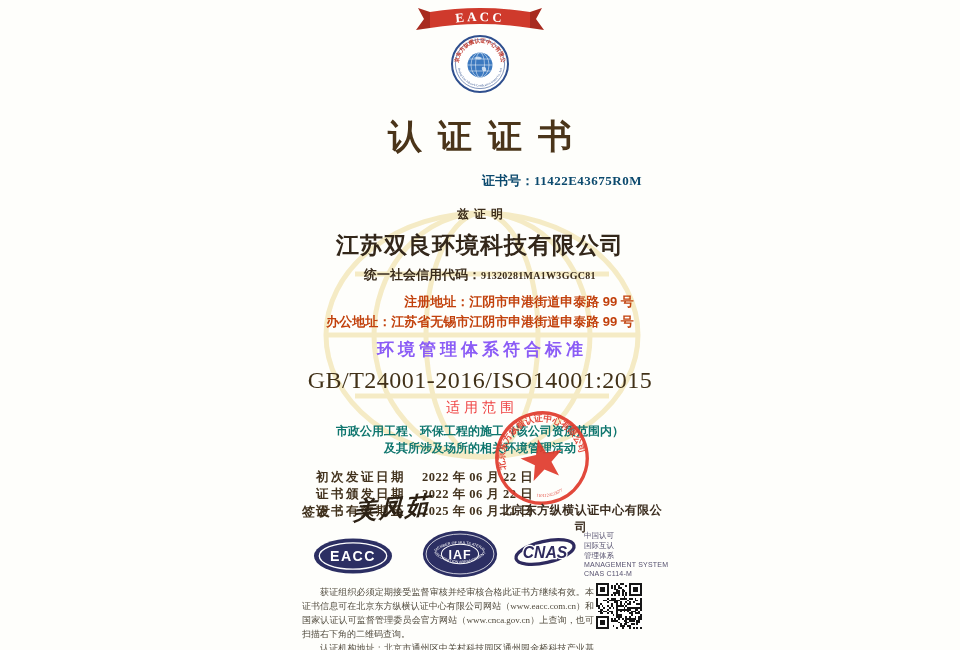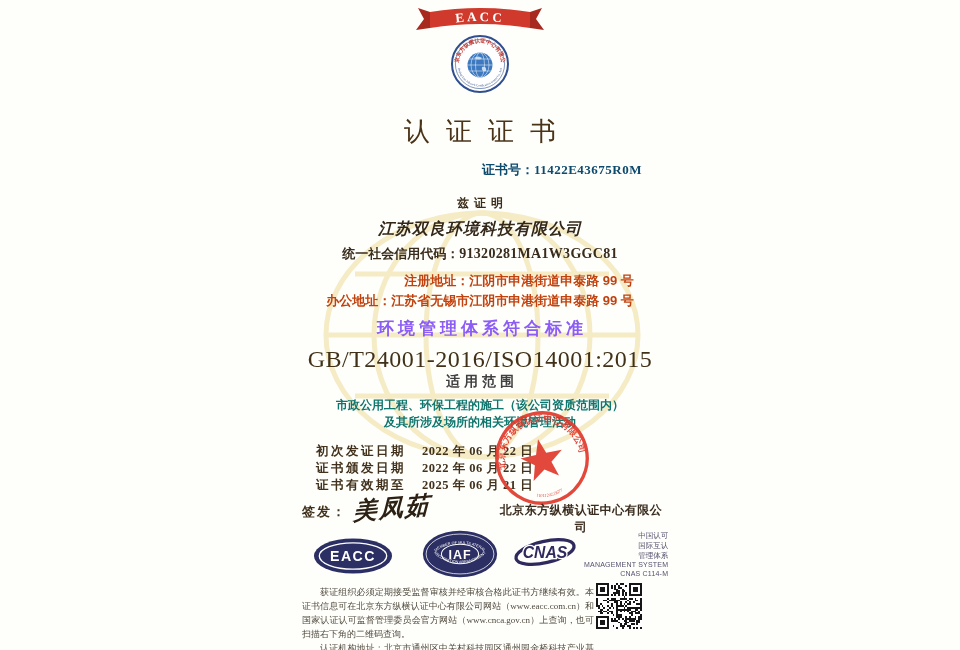--- a/index.html
+++ b/index.html
@@ -3,55 +3,55 @@
 <meta charset="utf-8">
 <style>
   html,body{margin:0;padding:0;background:#ffffff;}
   .canvas{position:relative;width:960px;height:650px;background:#fefefb;overflow:hidden;
           font-family:"Liberation Serif","DejaVu Serif",serif;color:#3a2c1c;}
   
   .watermark{position:absolute;left:317px;top:205px;z-index:0;opacity:.55;}
   
   .col{position:absolute;left:290px;top:0;width:380px;text-align:center;z-index:2;}
   .emblem{margin-top:6px;}
-  .title{margin-top:8px;font-size:26px;font-weight:normal;letter-spacing:16px;color:#4a3419;text-indent:16px;}
+  .title{margin-top:8px;font-size:34px;font-weight:bold;letter-spacing:16px;color:#4a3419;text-indent:16px;}
   .certno{margin-top:12px;text-align:right;padding-right:28px;font-size:13px;font-weight:bold;color:#0c4a6e;}
   .certno .val{font-family:"Liberation Serif",serif;letter-spacing:.5px;}
   .statement{margin-top:16px;font-size:12px;font-weight:bold;letter-spacing:5px;color:#3c2d1a;text-indent:5px;}
-  .company{margin-top:7px;font-size:16px;font-weight:bold;letter-spacing:1px;color:#33271a;
-           font-family:"Liberation Sans","DejaVu Sans",sans-serif;font-style:italic;}
+  .company{margin-top:7px;font-size:23px;font-weight:bold;letter-spacing:1px;color:#33271a;
+           font-family:"Liberation Sans","DejaVu Sans",sans-serif;}
   .credit{margin-top:5px;font-size:13px;font-weight:bold;color:#3a2c1c;}
   .credit .lbl{font-family:"Liberation Sans","DejaVu Sans",sans-serif;}
-  .credit .val{font-family:"Liberation Serif",serif;font-size:14px;letter-spacing:.3px;}
+  .credit .val{font-family:"Liberation Serif",serif;font-size:10px;letter-spacing:.3px;}
   .addr{margin-top:8px;display:inline-block;text-align:right;font-size:13px;font-weight:bold;line-height:1.5;
         color:#c2410c;font-family:"Liberation Sans","DejaVu Sans",sans-serif;}
   .sysline{margin-top:7px;font-size:17px;font-weight:bold;letter-spacing:4px;color:#8b5cf6;text-indent:4px;}
   .standard{margin-top:6px;font-size:24px;color:#413118;letter-spacing:.5px;}
-  .scopehead{font-size:14px;font-weight:bold;letter-spacing:4px;color:#404040;text-indent:4px;}
+  .scopehead{margin-top:5px;font-size:14px;font-weight:normal;letter-spacing:4px;color:#ef4444;text-indent:4px;}
   .scope{margin-top:6px;font-size:12px;font-weight:bold;line-height:1.4;color:#0f766e;
          font-family:"Liberation Sans","DejaVu Sans",sans-serif;}
   .dates{margin:12px 0 0 26px;text-align:left;font-size:12.5px;font-weight:bold;color:#42321d;}
   .dates .row{line-height:17px;}
   .dates .lbl{letter-spacing:2.5px;}
   .dates .val{margin-left:16px;letter-spacing:.5px;}
   
   .sign{position:absolute;left:302px;top:492px;z-index:2;white-space:nowrap;}
   .sign .lbl{font-size:13px;letter-spacing:2px;color:#41321e;font-weight:bold;}
   .sig{display:inline-block;font-size:24px;font-weight:bold;font-style:italic;color:#2c2114;
        transform:rotate(-5deg) skewX(-6deg);letter-spacing:2px;margin-left:6px;}
   
   .seal{position:absolute;left:492px;top:408px;z-index:3;opacity:.92;transform:rotate(-12deg);}
   .seal-caption{position:absolute;left:496px;top:502px;width:170px;z-index:4;font-size:12px;font-weight:bold;
                 letter-spacing:.5px;color:#3a2c1e;font-family:"Liberation Sans","DejaVu Sans",sans-serif;text-align:center;}
   
   .logo-eacc{position:absolute;left:312px;top:537px;z-index:2;}
   .logo-iaf{position:absolute;left:421px;top:528px;z-index:2;}
   .logo-cnas{position:absolute;left:512px;top:533px;z-index:2;}
   .cnas-text{position:absolute;left:584px;top:531px;z-index:2;color:#55506e;
-             font-family:"Liberation Sans","DejaVu Sans",sans-serif;font-size:7.5px;line-height:1.3;text-align:right;}
+             font-family:"Liberation Sans","DejaVu Sans",sans-serif;font-size:7.5px;line-height:1.3;text-align:left;}
   .cnas-text .en{font-size:7px;letter-spacing:.2px;}
   
   .fineprint{position:absolute;left:302px;top:586px;width:292px;z-index:2;font-size:9px;line-height:1.55;
              color:#514b3e;text-align:justify;}
   .fineprint p{margin:0;text-indent:2em;}
   
   .qr{position:absolute;left:596px;top:583px;z-index:2;}
 </style>
 </head>
 <body>

